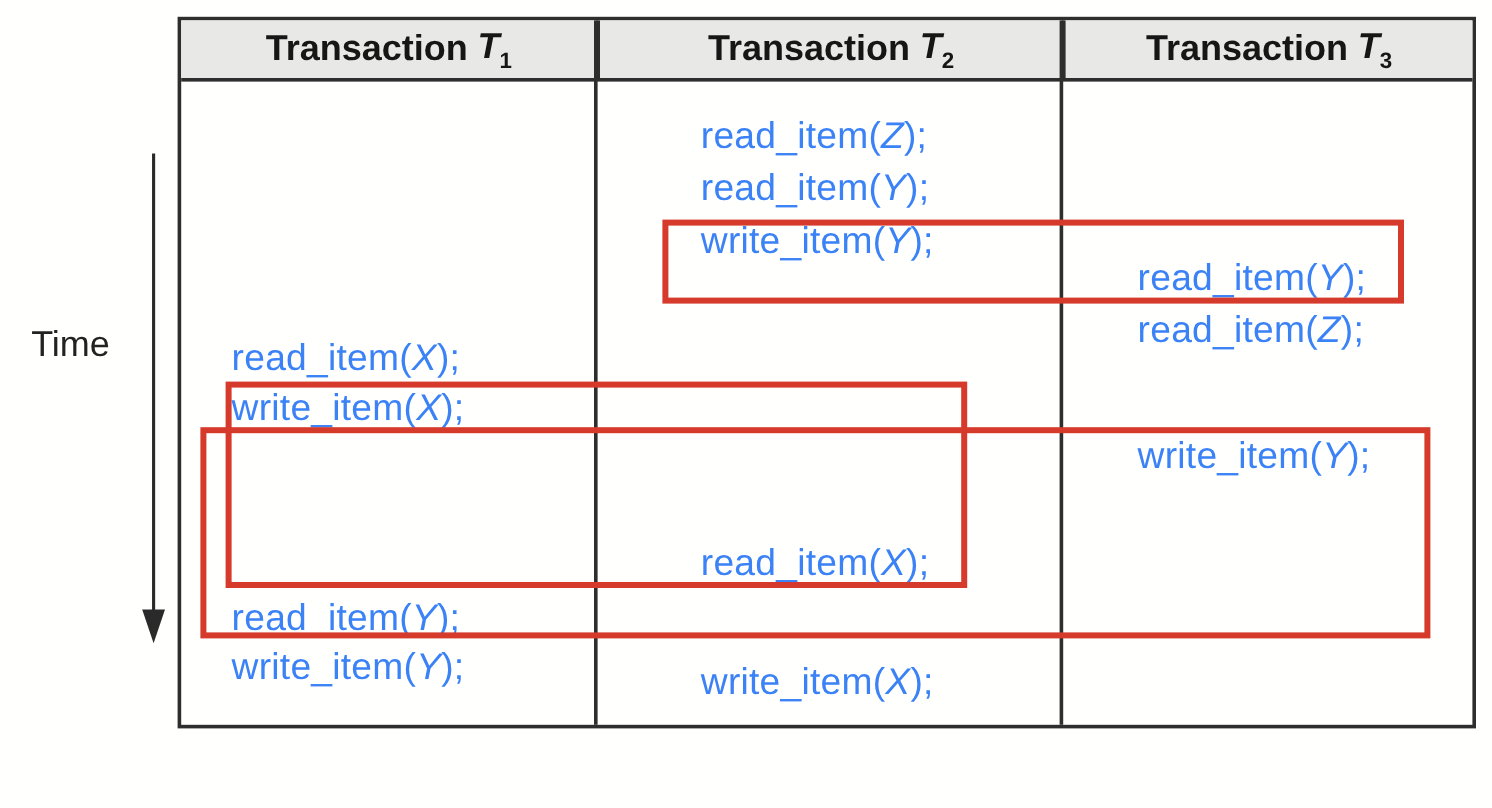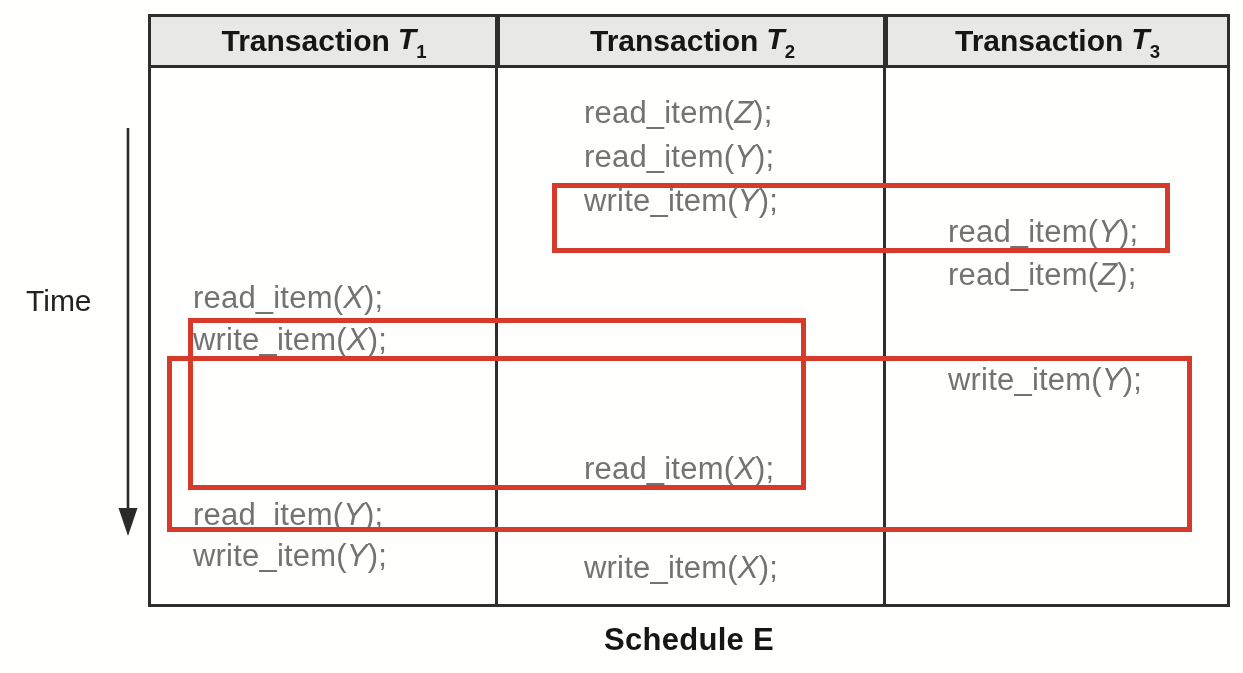--- a/index.html
+++ b/index.html
@@ -38,21 +38,21 @@
 
   .col-divider {
     position: absolute; top: 0; bottom: 0; width: 3px; background: #2e2e2e;
   }
   .cd1 { left: 344px; }
   .cd2 { left: 732px; }
 
   
   .op {
     position: absolute; font-size: 31px; line-height: 36px;
-    color: #737373; white-space: nowrap; z-index: 2;
+    color: #3b82f6; white-space: nowrap; z-index: 2;
     letter-spacing: 0.2px;
   }
   .op .var { font-style: italic; }
   
   #op-t1-0 { left: 193px; top: 280px; }
   #op-t1-1 { left: 193px; top: 322px; }
   #op-t1-2 { left: 193px; top: 497px; }
   #op-t1-3 { left: 193px; top: 538px; }
   
   #op-t2-0 { left: 584px; top: 95px;  }
@@ -70,21 +70,21 @@
   .hl {
     position: absolute; border: 5px solid #d63a2a; background: transparent;
     z-index: 3; pointer-events: none;
   }
   #hl1 { left: 552px; top: 183px; width: 618px; height: 70px;  }
   #hl2 { left: 188px; top: 318px; width: 618px; height: 172px; }
   #hl3 { left: 167px; top: 356px; width: 1025px; height: 176px; }
 
   
   .time-label {
-    position: absolute; left: 26px; top: 284px;
+    position: absolute; left: 26px; top: 271px;
     font-size: 30px; color: #222222;
   }
   .time-arrow { position: absolute; left: 112px; top: 124px; z-index: 1; }
 
   
   .caption {
     position: absolute; left: 148px; top: 622px; width: 1082px;
     text-align: center; font-weight: bold; font-size: 31px; color: #161616;
     letter-spacing: 0.3px;
   }
@@ -132,15 +132,14 @@
   <div class="op" id="op-t2-4"><span>write_item(</span><span class="var">X</span><span>);</span></div>
 
   <div class="op" id="op-t3-0"><span>read_item(</span><span class="var">Y</span><span>);</span></div>
   <div class="op" id="op-t3-1"><span>read_item(</span><span class="var">Z</span><span>);</span></div>
   <div class="op" id="op-t3-2"><span>write_item(</span><span class="var">Y</span><span>);</span></div>
 
   <div class="hl" id="hl1" style="border-color: rgb(214, 58, 42);"></div>
   <div class="hl" id="hl2" style="border-color: rgb(214, 58, 42);"></div>
   <div class="hl" id="hl3" style="border-color: rgb(214, 58, 42);"></div>
 
-  <div class="caption">Schedule E</div>
 
 </div>
 
 </body></html>

